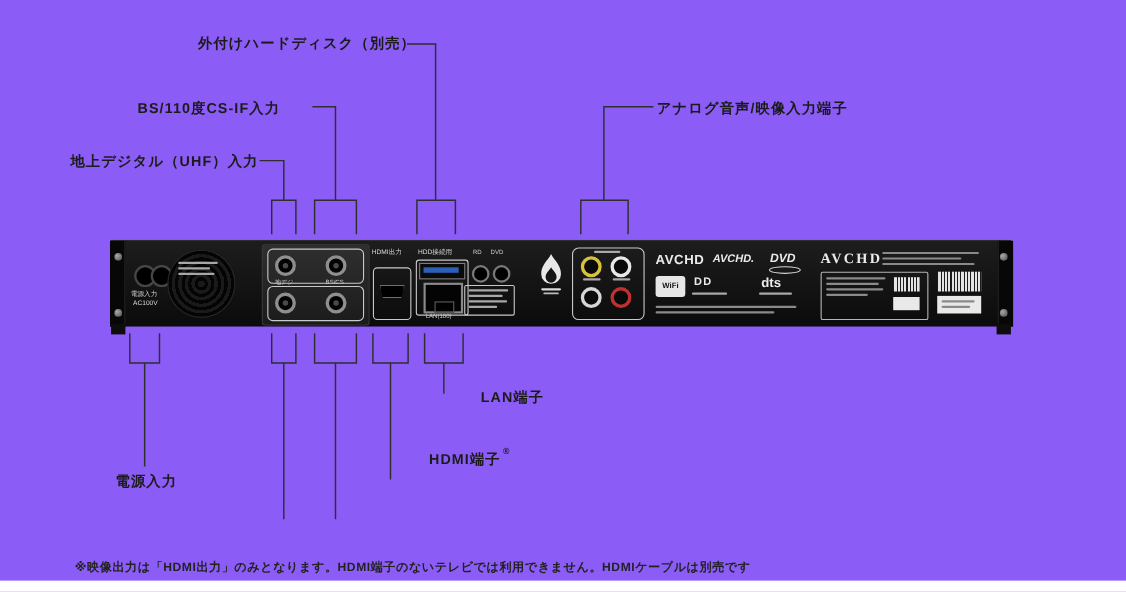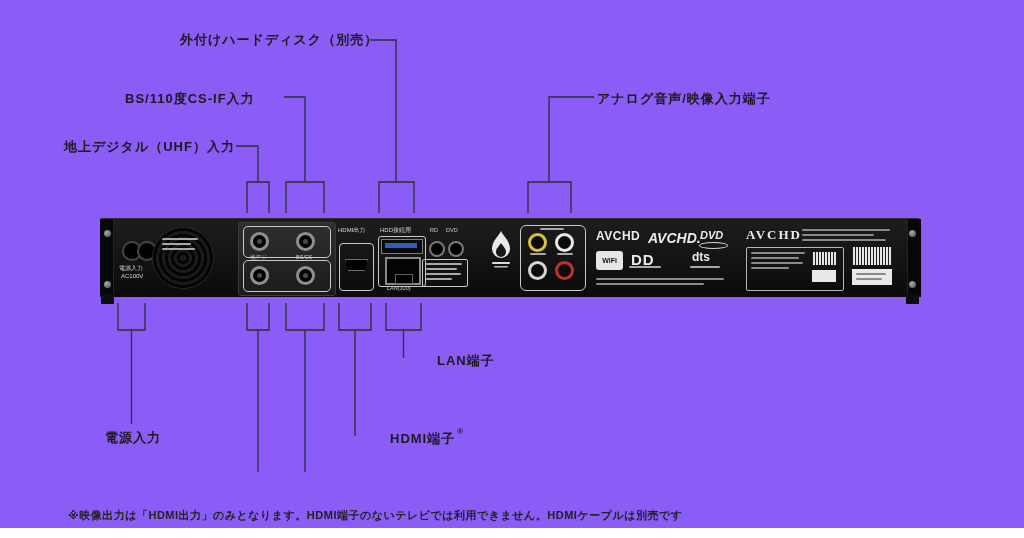--- a/index.html
+++ b/index.html
@@ -48,21 +48,21 @@
   </svg>
 
   <div class="label" style="left:180px;top:31px;width:190px;text-align:center">
     <div>外付けハードディスク（別売）</div>
   </div>
   <div class="label" style="left:125px;top:90px">BS/110度CS-IF入力</div>
   <div class="label" style="left:597px;top:90px">アナログ音声/映像入力端子</div>
   <div class="label" style="left:64px;top:138px">地上デジタル（UHF）入力</div>
 
   <div class="label" style="left:105px;top:429px">電源入力</div>
-  <div class="label" style="left:390px;top:427px"><span>HDMI端子</span><sup class="reg">®</sup></div>
+  <div class="label" style="left:390px;top:406px"><span>HDMI端子</span><sup class="reg">®</sup></div>
   <div class="label" style="left:437px;top:352px">LAN端子</div>
 
   <div class="device">
     <div class="cap" style="left:0;border-right:1px solid #232323"></div>
     <div class="cap" style="left:807px;border-left:1px solid #232323"></div>
     <div class="screw" style="left:4px;top:11px"></div>
     <div class="screw" style="left:4px;top:62px"></div>
     <div class="screw" style="left:809px;top:11px"></div>
     <div class="screw" style="left:809px;top:62px"></div>
 
@@ -129,25 +129,25 @@
     <div class="outline" style="left:420px;top:6px;width:64px;height:64px;border-radius:6px"></div>
     <div class="tbar" style="left:440px;top:9px;width:24px"></div>
     <div class="rca" style="left:428px;top:14px;border-color:#d8c23a"></div>
     <div class="rca" style="left:455px;top:14px;border-color:#e8e8e8"></div>
     <div class="rca" style="left:428px;top:42px;border-color:#d6d6d6"></div>
     <div class="rca" style="left:455px;top:42px;border-color:#c03030"></div>
     <div class="tbar" style="left:430px;top:34px;width:16px"></div>
     <div class="tbar" style="left:457px;top:34px;width:16px"></div>
 
     <div class="logo" style="left:496px;top:10px;font-size:12px;letter-spacing:.5px">AVCHD</div>
-    <div class="logo" style="left:548px;top:11px;font-size:14px;font-style:italic">AVCHD.</div>
+    <div class="logo" style="left:548px;top:11px;font-size:10px;font-style:italic">AVCHD.</div>
     <div class="logo" style="left:600px;top:10px;font-size:11px;font-style:italic">DVD</div>
     <div class="abs" style="left:599px;top:23px;width:27px;height:5px;border:1px solid #d5d5d5;border-radius:50%"></div>
     <div class="wifibox">WiFi</div>
-    <div class="logo" style="left:531px;top:32px;font-size:15px;letter-spacing:1px">DD</div>
+    <div class="logo" style="left:531px;top:32px;font-size:10px;letter-spacing:1px">DD</div>
     <div class="tbar" style="left:529px;top:47px;width:32px"></div>
     <div class="logo" style="left:592px;top:31px;font-size:12px">dts</div>
     <div class="tbar" style="left:590px;top:47px;width:30px"></div>
     <div class="tbar d" style="left:496px;top:59px;width:128px"></div>
     <div class="tbar d" style="left:496px;top:64px;width:108px"></div>
 
     <div class="logo" style="left:646px;top:8px;font-size:13px;letter-spacing:2px;font-family:'Liberation Serif',serif">AVCHD</div>
     <div class="tbar d" style="left:702px;top:10px;width:88px"></div>
     <div class="tbar d" style="left:702px;top:15px;width:72px"></div>
     <div class="tbar d" style="left:702px;top:20px;width:84px"></div>

